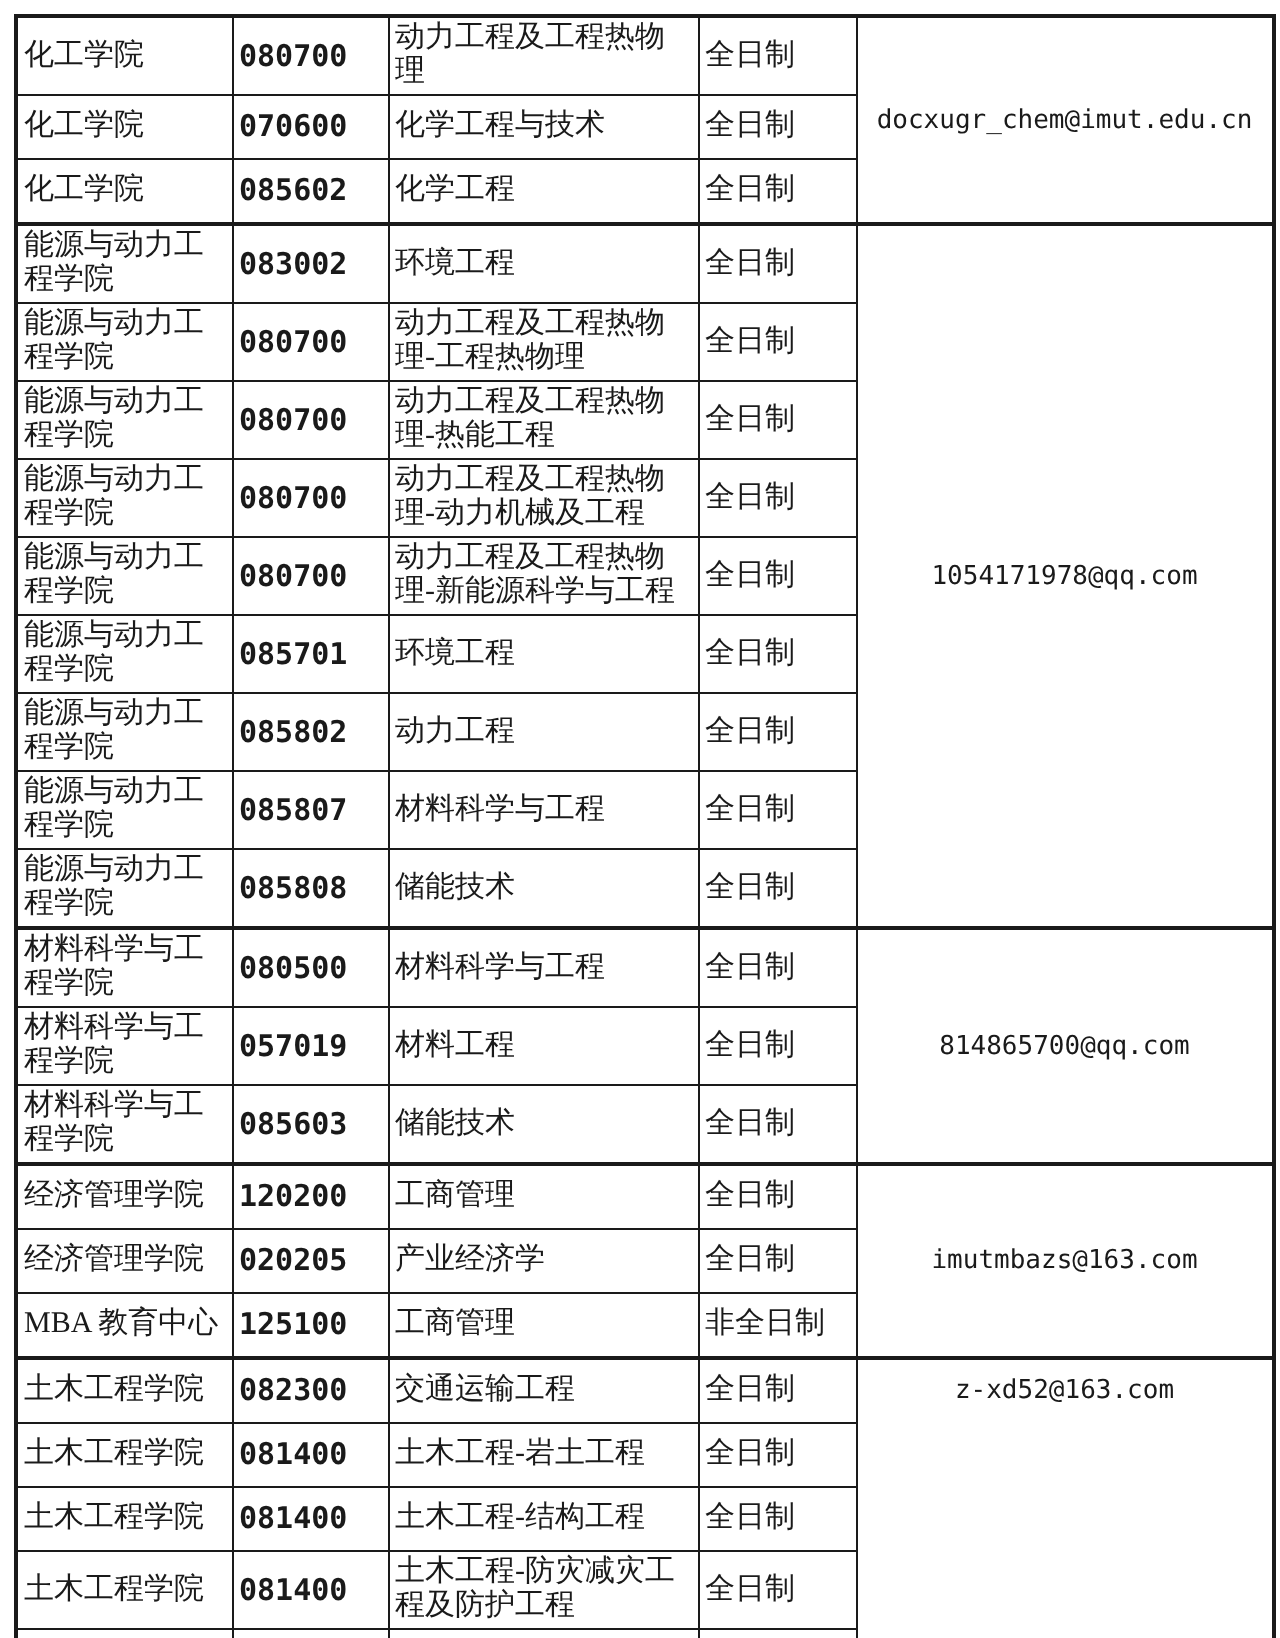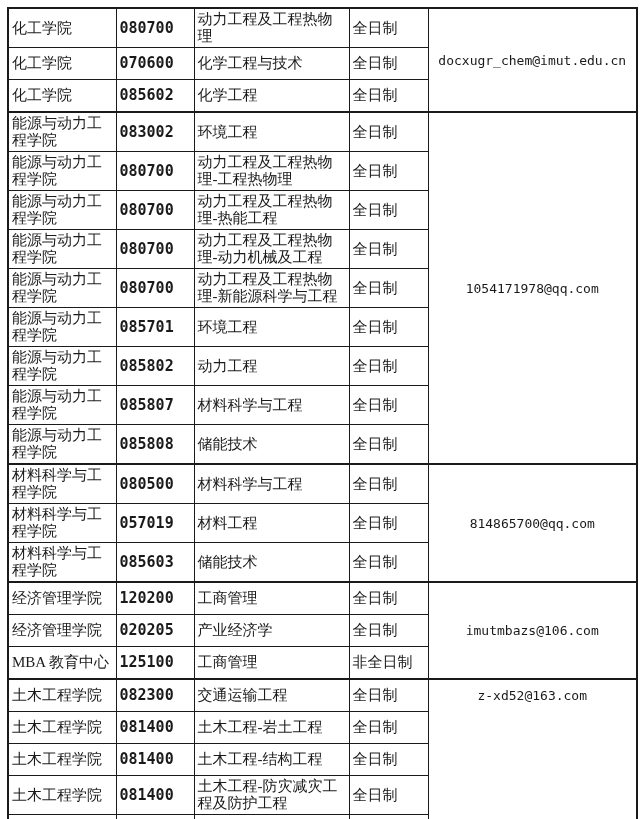--- a/index.html
+++ b/index.html
@@ -168,21 +168,21 @@
           <td class="college-cell">材料科学与工程学院</td>
           <td class="code-cell">085603</td>
           <td class="program-cell">储能技术</td>
           <td class="mode-cell">全日制</td>
         </tr>
         <tr class="group-start">
           <td class="college-cell">经济管理学院</td>
           <td class="code-cell">120200</td>
           <td class="program-cell">工商管理</td>
           <td class="mode-cell">全日制</td>
-          <td class="email-cell" rowspan="3">imutmbazs@106.com</td>
+          <td class="email-cell" rowspan="3">imutmbazs@163.com</td>
         </tr>
         <tr>
           <td class="college-cell">经济管理学院</td>
           <td class="code-cell">020205</td>
           <td class="program-cell">产业经济学</td>
           <td class="mode-cell">全日制</td>
         </tr>
         <tr>
           <td class="college-cell">MBA 教育中心</td>
           <td class="code-cell">125100</td>

